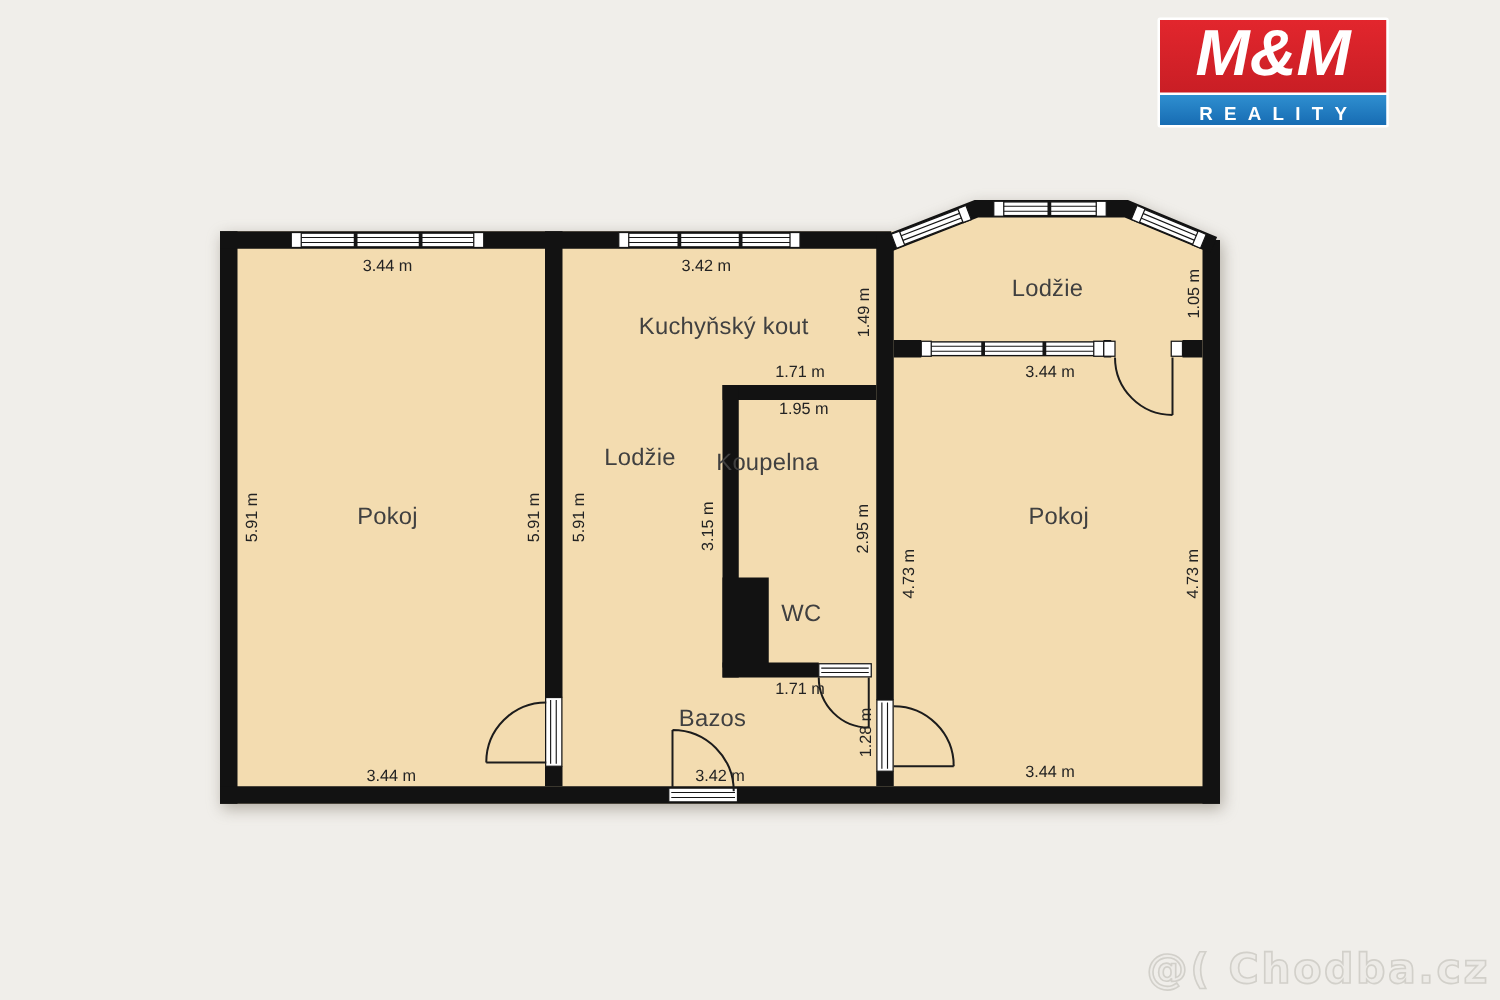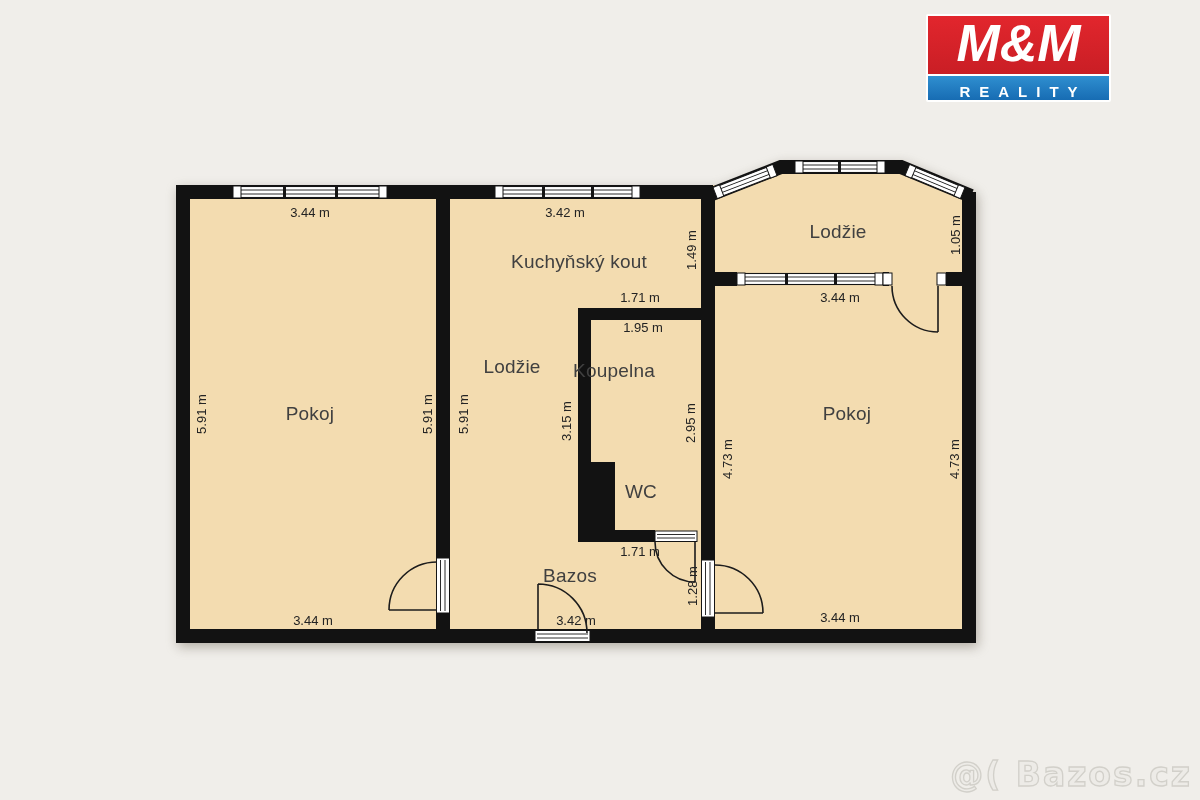--- a/index.html
+++ b/index.html
@@ -204,15 +204,15 @@
 
   <div class="logo">
     <div class="logo-top">
       <span>M&amp;M</span>
     </div>
     <div class="logo-bottom">
       <span>REALITY</span>
     </div>
   </div>
 
-  <div class="watermark">@( Bazos.cz</div>
+  <div class="watermark">@( Chodba.cz</div>
 
 </div>
 
 </body></html>

